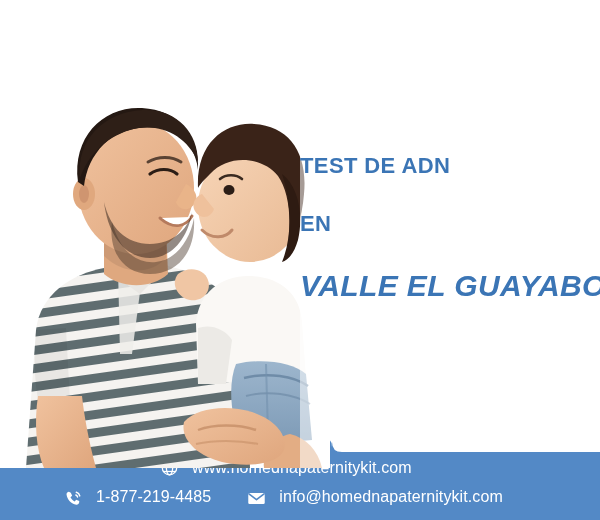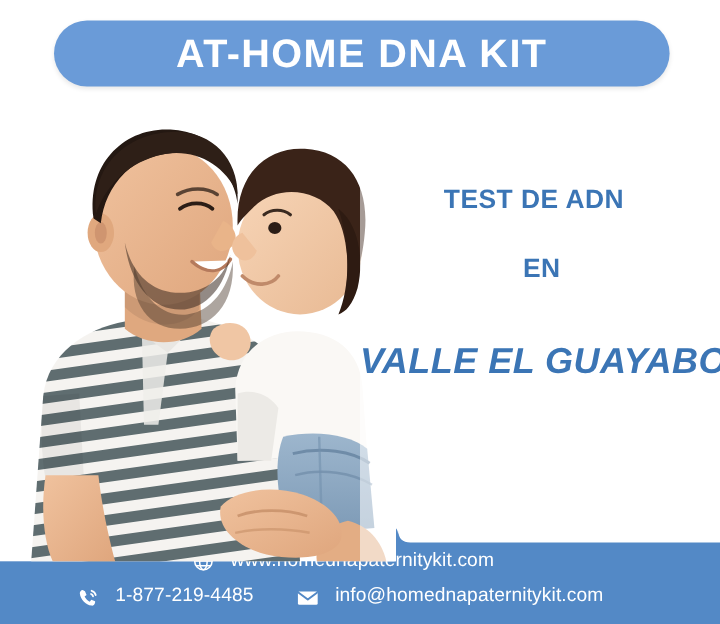--- a/index.html
+++ b/index.html
@@ -36,33 +36,33 @@
     letter-spacing:1.2px;
     line-height:1;
     white-space:nowrap;
   }
 
   
   #headline-block{
     position:absolute;
     left:300px; top:155px;
     width:290px;
-    text-align:center;
+    text-align:left;
     z-index:5;
   }
   .headline-line{
     color:#3b75b5;
     font-weight:bold;
     font-size:22px;
     line-height:1;
     letter-spacing:0.4px;
     white-space:nowrap;
   }
   #headline-line-1{margin-bottom:36px;}
-  #headline-line-2{margin-bottom:52px;padding-left:13px;}
+  #headline-line-2{margin-bottom:36px;}
   #headline-line-3{font-size:30px;font-style:italic;}
 
   
   #photo{
     position:absolute;
     left:0px; top:78px;
     width:330px; height:390px;
     z-index:4;
   }
   #photo svg{display:block;}
@@ -236,23 +236,20 @@
         <path d="M 198 352 C 214 346, 238 346, 256 352" fill="none" stroke="#c68f68" stroke-width="2.4" opacity="0.8"></path>
         <path d="M 196 366 C 214 362, 238 362, 258 366" fill="none" stroke="#c68f68" stroke-width="2" opacity="0.6"></path>
 
         <path d="M 178 196 C 188 188, 204 190, 208 202 C 212 214, 202 224, 190 222 C 178 220, 170 206, 178 196 Z" fill="#f0c6a4"></path>
 
         <rect x="300" y="0" width="30" height="390" fill="#ffffff" opacity="0.55"></rect>
       </g>
     </svg>
   </div>
 
-  <div id="header-banner">
-    <span id="header-title">AT-HOME DNA KIT</span>
-  </div>
 
   <div id="headline-block">
     <div id="headline-line-1" class="headline-line">TEST DE ADN</div>
     <div id="headline-line-2" class="headline-line">EN</div>
     <div id="headline-line-3" class="headline-line">VALLE EL GUAYABO</div>
   </div>
 
   <div id="footer-bar">
     <svg id="footer-shape" width="600" height="83" viewBox="0 0 600 83" xmlns="http://www.w3.org/2000/svg">
       <path d="M 0 0 L 322 0 Q 332 0 332 10 L 332 5 Q 332 15 342 15 L 600 15 L 600 83 L 0 83 Z" fill="#5389c6"></path>

